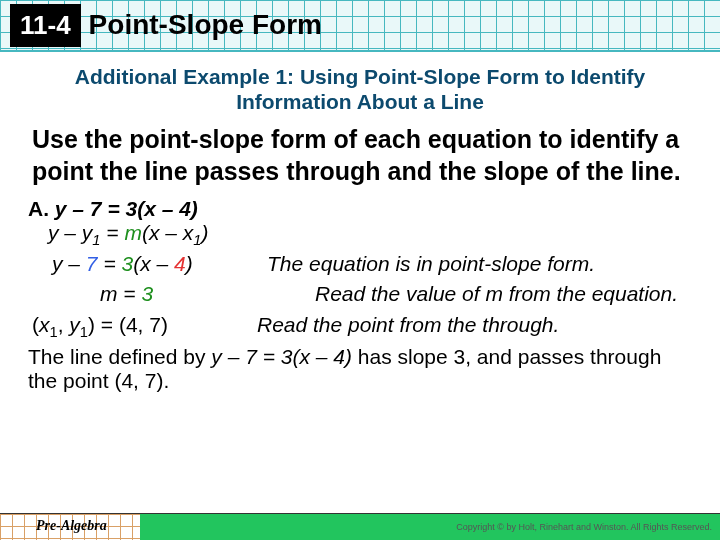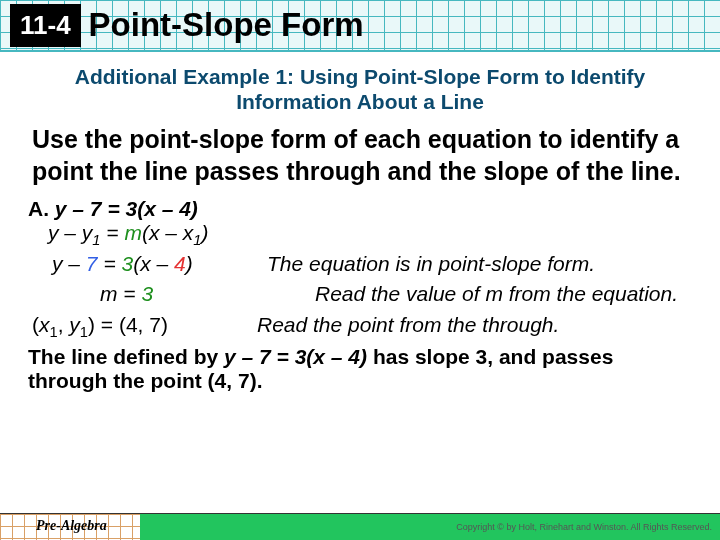--- a/index.html
+++ b/index.html
@@ -32,21 +32,21 @@
   .lesson-badge {
     background: #000;
     color: #fff;
     font-weight: bold;
     font-size: 26px;
     padding: 4px 8px;
     margin-left: 10px;
     border: 2px solid #000;
   }
   .lesson-title {
-    font-size: 33px;
+    font-size: 28px;
     font-weight: 900;
     color: #000;
     margin-left: 8px;
     font-family: Arial, sans-serif;
   }
   .content {
     padding: 8px 28px 0 28px;
   }
   .subhead {
     color: #0c4a6e;
@@ -73,21 +73,21 @@
   .sub { font-size: 0.7em; vertical-align: sub; }
   .row { display: flex; align-items: flex-start; margin: 2px 0; }
   .lcol { width: 215px; flex-shrink: 0; text-align: left; }
   .rcol { font-style: italic; flex: 1; }
   .m-green { color: #1e8f1e; }
   .x-red { color: #e53232; }
   .y-blue { color: #325fe5; }
   .problem-a { font-weight: bold; font-size: 21px; margin-top: 4px; }
   .problem-a .lbl { font-style: normal; }
   .template-line { font-style: italic; margin-left: 20px; font-size: 21px; }
-  .conclusion { font-size: 21px; margin-top: 2px; margin-left: 0; font-weight: bold; }
+  .conclusion { font-size: 21px; margin-top: 2px; margin-left: 0; }
   
   .footer {
     position: absolute;
     bottom: 0;
     left: 0;
     width: 720px;
     height: 26px;
     border-top: 1px solid #333;
     display: flex;
     align-items: center;

